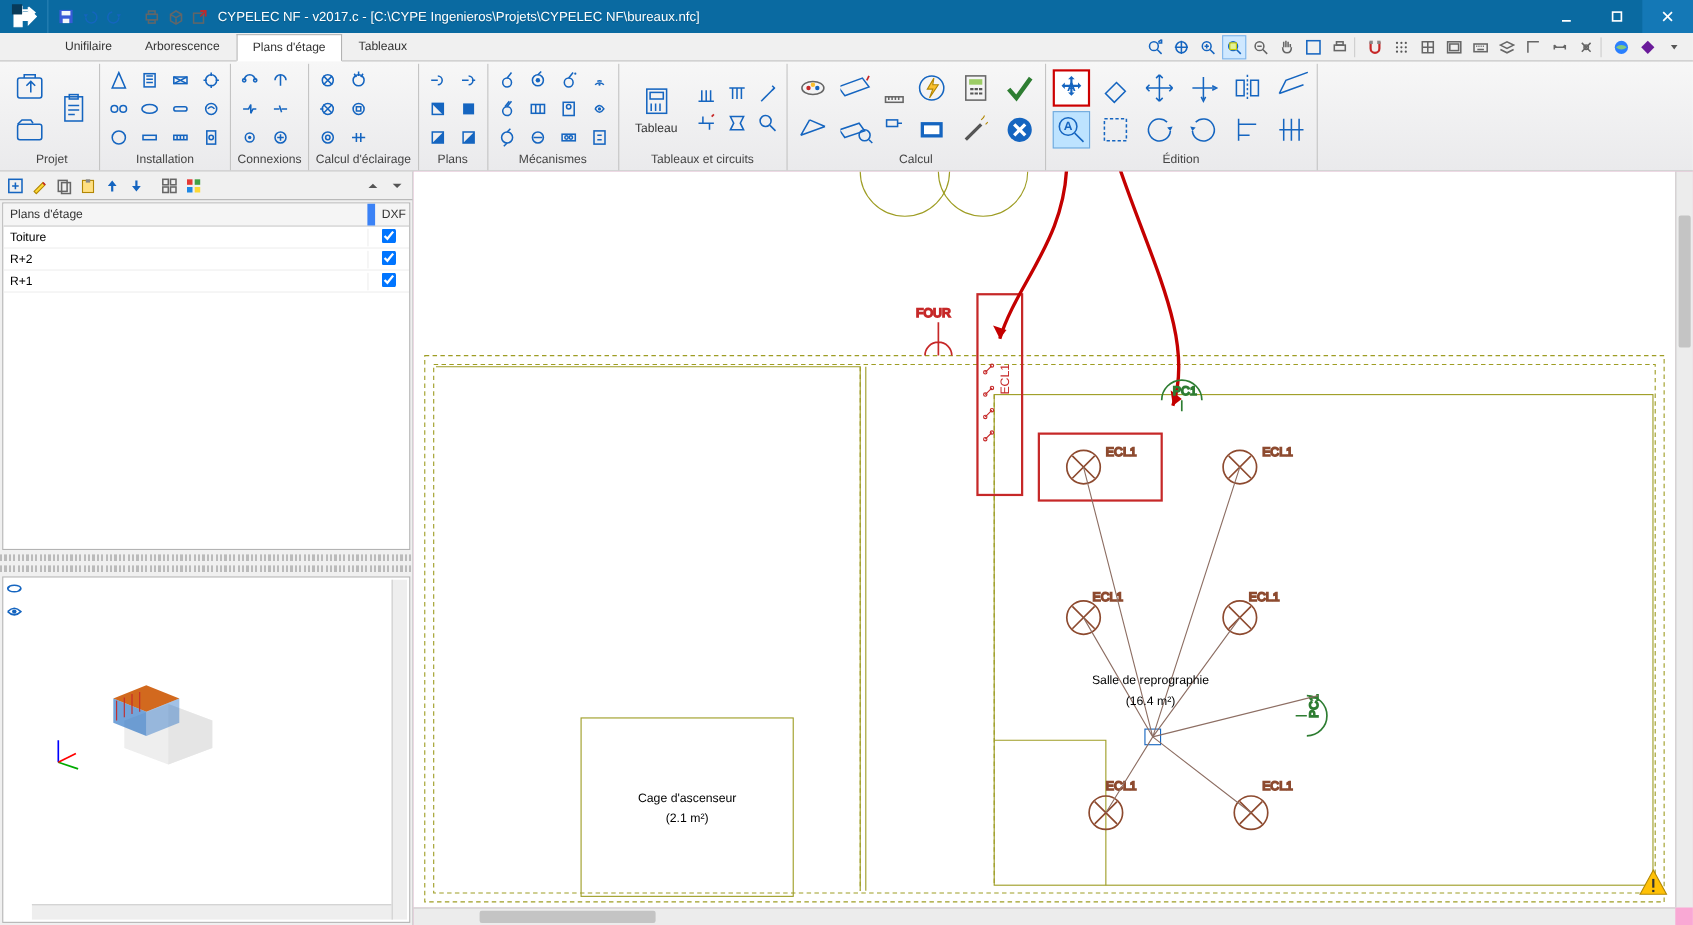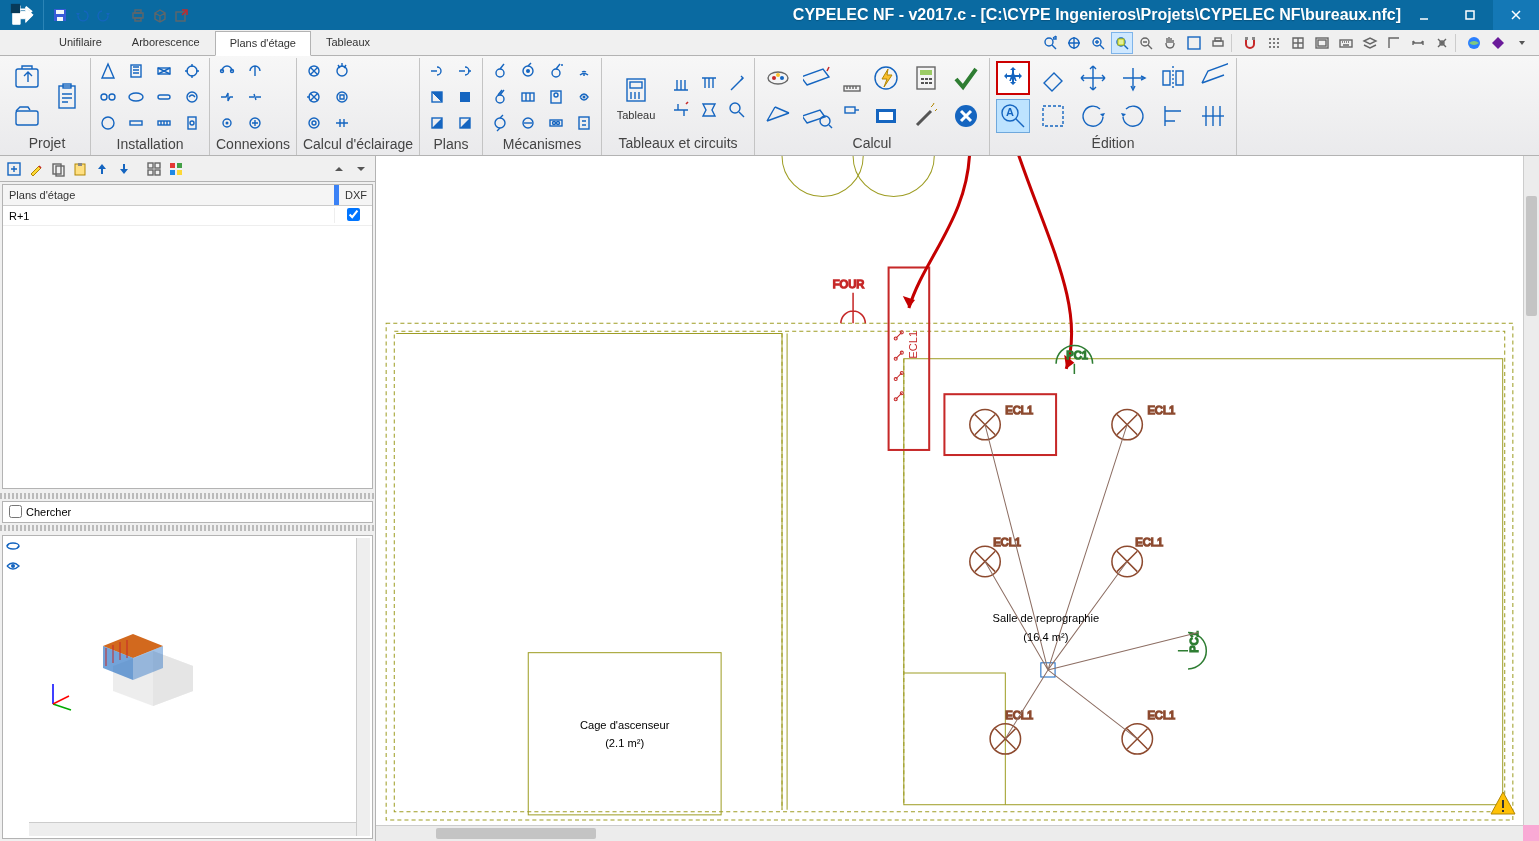--- a/index.html
+++ b/index.html
@@ -4,60 +4,60 @@
 <style>
   * { box-sizing: border-box; margin: 0; padding: 0; font-family: Tahoma, Arial, sans-serif; font-size: 11px; }
   html, body { width: 1539px; height: 841px; overflow: hidden; background: #fff; }
 
   
   .titlebar { height: 30px; background: linear-gradient(#0a6aa1,#0a6aa1); display: flex; align-items: center; color: #fff; }
   .titlebar .logo { width: 44px; height: 30px; background: #0a6aa1; display:flex; align-items:center; justify-content:center; border-right:1px solid #2b84b6; }
   .titlebar .logo svg { width:30px; height:26px; }
   .titlebar .qat { display:flex; gap:6px; align-items:center; padding:0 8px; }
   .titlebar .qat .ico { width:16px; height:16px; opacity:.95; }
-  .titlebar .title-text { flex:1; text-align:right; font-weight:bold; font-size:16px; text-shadow:0 1px 1px rgba(0,0,0,.2);}
+  .titlebar .title-text { flex:1; text-align:left; font-weight:normal; font-size:12px; text-shadow:0 1px 1px rgba(0,0,0,.2);}
   .titlebar .winbtns { display:flex; }
   .titlebar .winbtn { width:46px; height:30px; display:flex; align-items:center; justify-content:center; }
   .titlebar .winbtn.close { background:#1478b6; }
 
   
   .maintabs-row { height:26px; background:#f0f0f0; border-bottom:1px solid #b3b3b3; display:flex; align-items:stretch; }
   .maintabs { display:flex; padding-left:44px; }
   .maintab { padding:5px 14px 0 14px; color:#333; cursor:pointer; border:1px solid transparent; border-bottom:none; }
   .maintab.active { background:#fff; border-color:#b3b3b3; border-bottom:1px solid #fff; position:relative; top:1px; }
   .maintabs-row .right-tools { margin-left:auto; display:flex; gap:2px; align-items:center; padding-right:6px; }
   .right-tools .tbtn { width:22px; height:22px; display:flex; align-items:center; justify-content:center; border:1px solid transparent; }
   .right-tools .tbtn.active { background:#cfe8ff; border-color:#7eb4ea; }
 
   
   .ribbon { height:100px; background:linear-gradient(#f7f7f7,#eaeaec); border-bottom:1px solid #b3b3b3; display:flex; padding:2px 4px 0 4px; white-space:nowrap; overflow:hidden;}
   .group { display:flex; flex-direction:column; border-right:1px solid #c4c4c4; padding:2px 6px 0 6px; }
   .group .icons { flex:1; display:flex; gap:6px; align-items:center; }
   .group .icons .col { display:flex; flex-direction:column; gap:4px; }
   .group .icons .big { width:34px; height:34px; }
-  .group .label { text-align:center; color:#444; padding:2px 0 4px 0; font-size:14px; }
+  .group .label { text-align:center; color:#444; padding:2px 0 4px 0; font-size:11px; }
   .ic { width:22px; height:22px; display:inline-flex; align-items:center; justify-content:center; }
   .ic svg { width:20px; height:20px; }
   .big svg { width:30px; height:30px; }
   .vbtn { display:flex; flex-direction:column; align-items:center; width:56px; }
   .vbtn .lbl { font-size:11px; color:#333; text-align:center; margin-top:2px;}
   .ic.hl { border:2px solid #cc0000; background:#fff; }
   .ic.sel { background:#bde3ff; border:1px solid #6fa8dc; }
 
   
   .body { display:flex; height:calc(841px - 30px - 26px - 100px); }
   .sidebar { width:376px; background:#f0f0f0; border-right:1px solid #b3b3b3; display:flex; flex-direction:column; }
   .side-toolbar { height:26px; display:flex; gap:2px; align-items:center; padding:2px 4px; border-bottom:1px solid #b3b3b3; }
   .side-toolbar .sb { width:20px; height:20px; display:flex; align-items:center; justify-content:center; }
   .side-toolbar .spacer { flex:1; }
   .tree-panel { flex:1; background:#fff; border:1px solid #b3b3b3; margin:2px; display:flex; flex-direction:column; overflow:hidden;}
   .tree-header { display:flex; background:#f5f5f5; border-bottom:1px solid #ccc; }
   .tree-header .th { padding:4px 6px; font-size:11px; color:#333; }
   .tree-header .th.name { flex:1; }
-  .tree-header .th.dxf { width:38px; text-align:right; border-left:5px solid #3b82f6; }
+  .tree-header .th.dxf { width:38px; text-align:right; border-left:7px solid #3b82f6; }
   .tree-body { flex:1; overflow:auto; }
   .trow { display:flex; align-items:center; height:20px; border-bottom:1px solid #eee; }
   .trow .tc-name { flex:1; padding:0 6px; }
   .trow .tc-dxf { width:38px; text-align:center; border-left:1px solid #eee; }
   .trow.sel { background:#cfe8ff; color:#b00; }
   .grip { height:6px; cursor:row-resize; background: repeating-linear-gradient(90deg,#bbb 0 2px,transparent 2px 4px); margin:2px 0;}
   .search-row { display:flex; align-items:center; gap:4px; padding:2px 6px; background:#fff; border:1px solid #b3b3b3; margin:0 2px; height:22px;}
   .viewer { flex:1; margin:2px; background:#fff; border:1px solid #b3b3b3; position:relative; }
   .viewer .vt { position:absolute; top:2px; left:2px; display:flex; flex-direction:column; gap:2px;}
   .viewer .vs { position:absolute; top:2px; right:2px; bottom:2px; width:14px; background:#eee; border-left:1px solid #ccc;}
@@ -918,32 +918,36 @@
         </span>
     </div>
 
     <div class="tree-panel">
       <div class="tree-header">
         <div class="th name">Plans d'étage</div>
         <div class="th dxf">DXF</div>
       </div>
       <div class="tree-body" id="tree-body">
           <div class="trow">
+            <div class="tc-name">Toiture</div>
+            <div class="tc-dxf"><input type="checkbox" checked="" style=""></div>
+          </div>
+          <div class="trow">
+            <div class="tc-name">R+2</div>
+            <div class="tc-dxf"><input type="checkbox" checked="" style=""></div>
+          </div>
+          <div class="trow">
             <div class="tc-name">R+1</div>
             <div class="tc-dxf"><input type="checkbox" checked="" style=""></div>
           </div>
         </div>
     </div>
 
     <div class="grip"></div>
 
-    <div class="search-row">
-      <input type="checkbox" style="">
-      <span>Chercher</span>
-    </div>
 
     <div class="grip"></div>
 
     <div class="viewer">
       <div class="vt">
         <span class="sb"><svg width="16" height="16">
               <ellipse cx="8" cy="8" rx="6" ry="3" class="s-blue"></ellipse>
               <path d="M2 8 l2 -2 M14 8 l-2 2" class="s-blue"></path>
             </svg></span>
         <span class="sb"><svg width="16" height="16">

